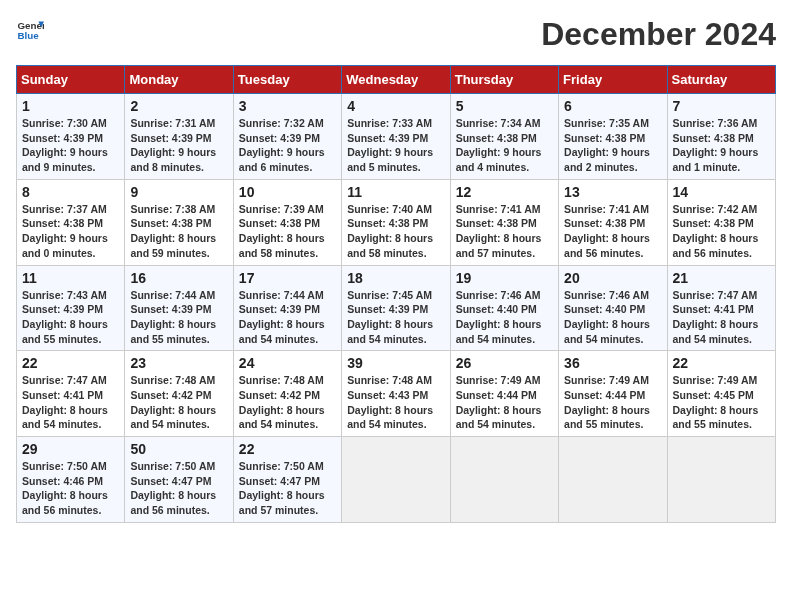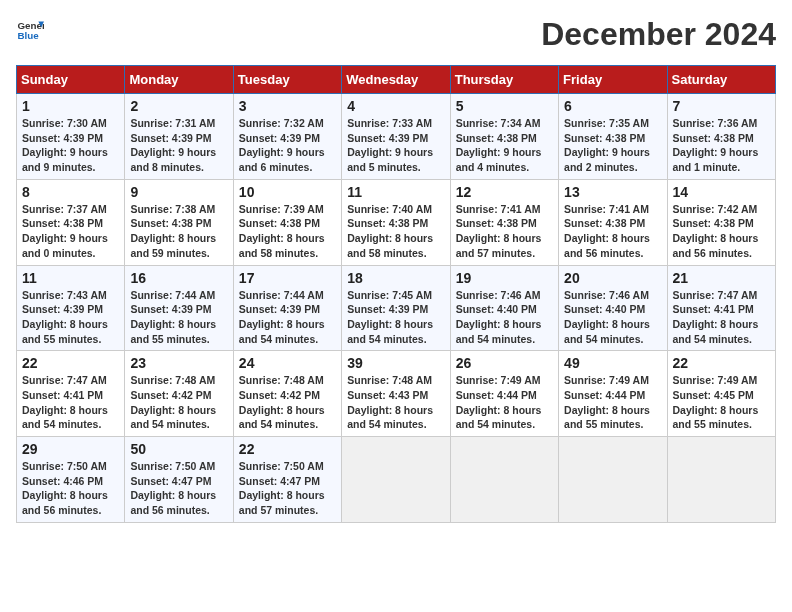--- a/index.html
+++ b/index.html
@@ -319,21 +319,21 @@
       </td>
         <td>
         <span class="day-num">26</span>
         <div class="day-info">
           Sunrise: 7:49 AM<br>
           Sunset: 4:44 PM<br>
           Daylight: 8 hours and 54 minutes.
         </div>
       </td>
         <td>
-        <span class="day-num">49</span>
+        <span class="day-num">36</span>
         <div class="day-info">
           Sunrise: 7:49 AM<br>
           Sunset: 4:44 PM<br>
           Daylight: 8 hours and 55 minutes.
         </div>
       </td>
         <td>
         <span class="day-num">22</span>
         <div class="day-info">
           Sunrise: 7:49 AM<br>

